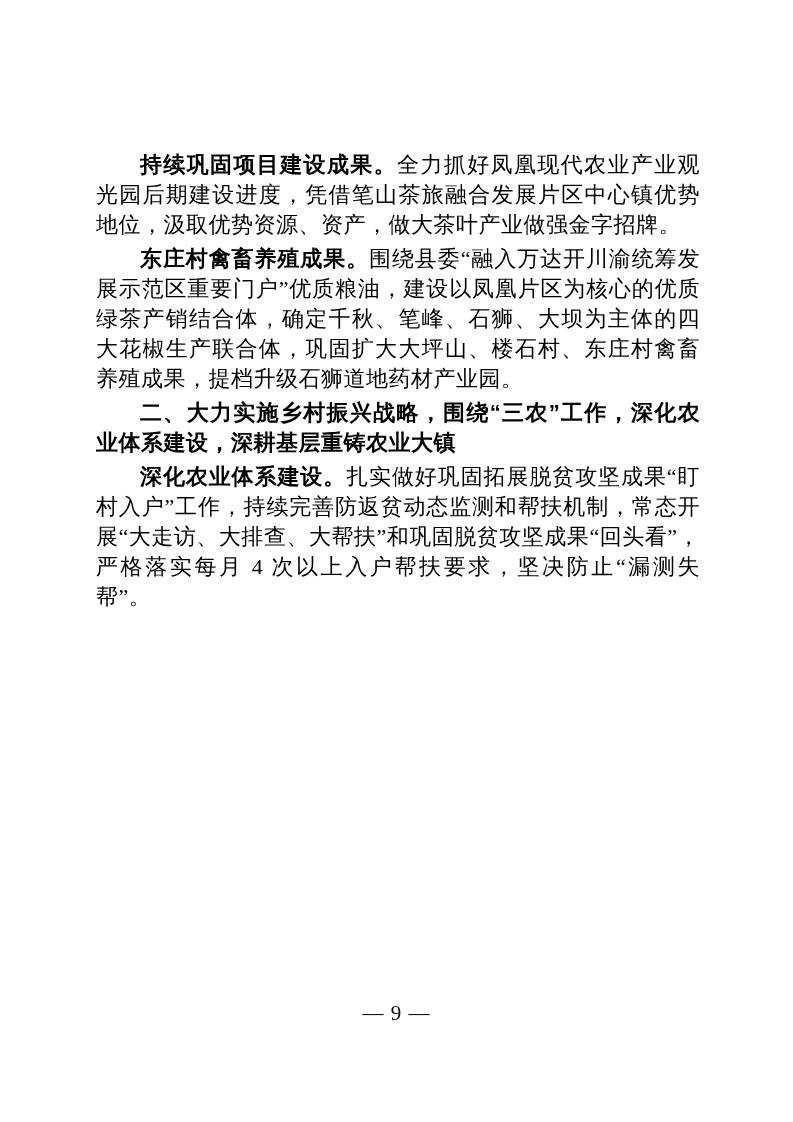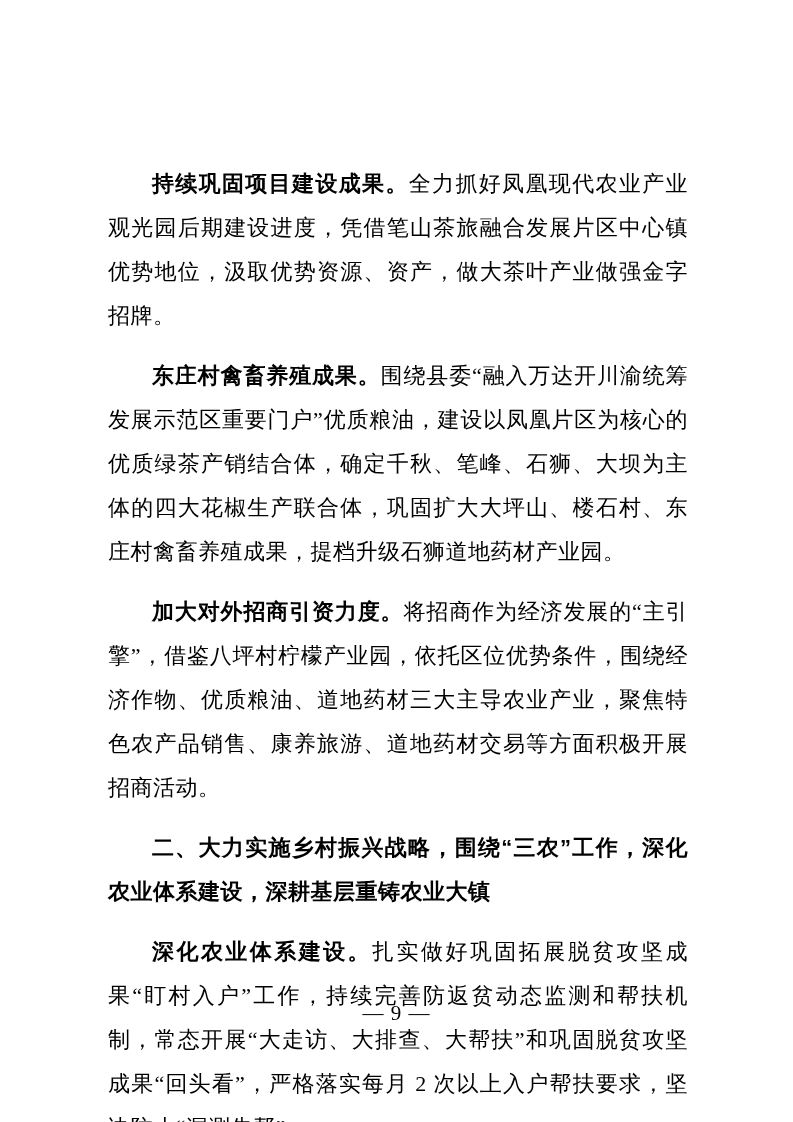--- a/index.html
+++ b/index.html
@@ -23,23 +23,23 @@
     height: 1122px;
     background: #ffffff;
   }
   .content {
     position: absolute;
     left: 92px;
     top: 146px;
     width: 612px;
   }
   .para {
-    margin: 16px;
+    margin: 4px;
     font-size: 22px;
-    line-height: 44px;
+    line-height: 30px;
     letter-spacing: 0.5px;
     text-align: justify;
     text-justify: inter-character;
     text-indent: 2em;
     word-break: break-all;
   }
   .para .lead {
     font-weight: bold;
   }
   .para.heading {
@@ -59,19 +59,18 @@
   }
 </style>
 </head>
 <body>
 
 <div class="page">
   <div class="content">
     <div>
         <p class="para body"><span class="lead">持续巩固项目建设成果。</span><span>全力抓好凤凰现代农业产业观光园后期建设进度，凭借笔山茶旅融合发展片区中心镇优势地位，汲取优势资源、资产，做大茶叶产业做强金字招牌。</span></p>
         <p class="para body"><span class="lead">东庄村禽畜养殖成果。</span><span>围绕县委“融入万达开川渝统筹发展示范区重要门户”优质粮油，建设以凤凰片区为核心的优质绿茶产销结合体，确定千秋、笔峰、石狮、大坝为主体的四大花椒生产联合体，巩固扩大大坪山、楼石村、东庄村禽畜养殖成果，提档升级石狮道地药材产业园。</span></p>
-        <p class="para body"><span class="lead">加大对外招商引资力度。</span><span>将招商作为经济发展的“主引擎”，借鉴八坪村柠檬产业园，依托区位优势条件，围绕经济作物、优质粮油、道地药材三大主导农业产业，聚焦特色农产品销售、康养旅游、道地药材交易等方面积极开展招商活动。</span></p>
         <p class="para heading"><span>二、大力实施乡村振兴战略，围绕“三农”工作，深化农业体系建设，深耕基层重铸农业大镇</span></p>
-        <p class="para body"><span class="lead">深化农业体系建设。</span><span>扎实做好巩固拓展脱贫攻坚成果“盯村入户”工作，持续完善防返贫动态监测和帮扶机制，常态开展“大走访、大排查、大帮扶”和巩固脱贫攻坚成果“回头看”，严格落实每月 2 次以上入户帮扶要求，坚决防止“漏测失帮”。</span></p>
+        <p class="para body"><span class="lead">深化农业体系建设。</span><span>扎实做好巩固拓展脱贫攻坚成果“盯村入户”工作，持续完善防返贫动态监测和帮扶机制，常态开展“大走访、大排查、大帮扶”和巩固脱贫攻坚成果“回头看”，严格落实每月 4 次以上入户帮扶要求，坚决防止“漏测失帮”。</span></p>
       </div>
   </div>
   <div class="page-number">— 9 —</div>
 </div>
 
 </body></html>

